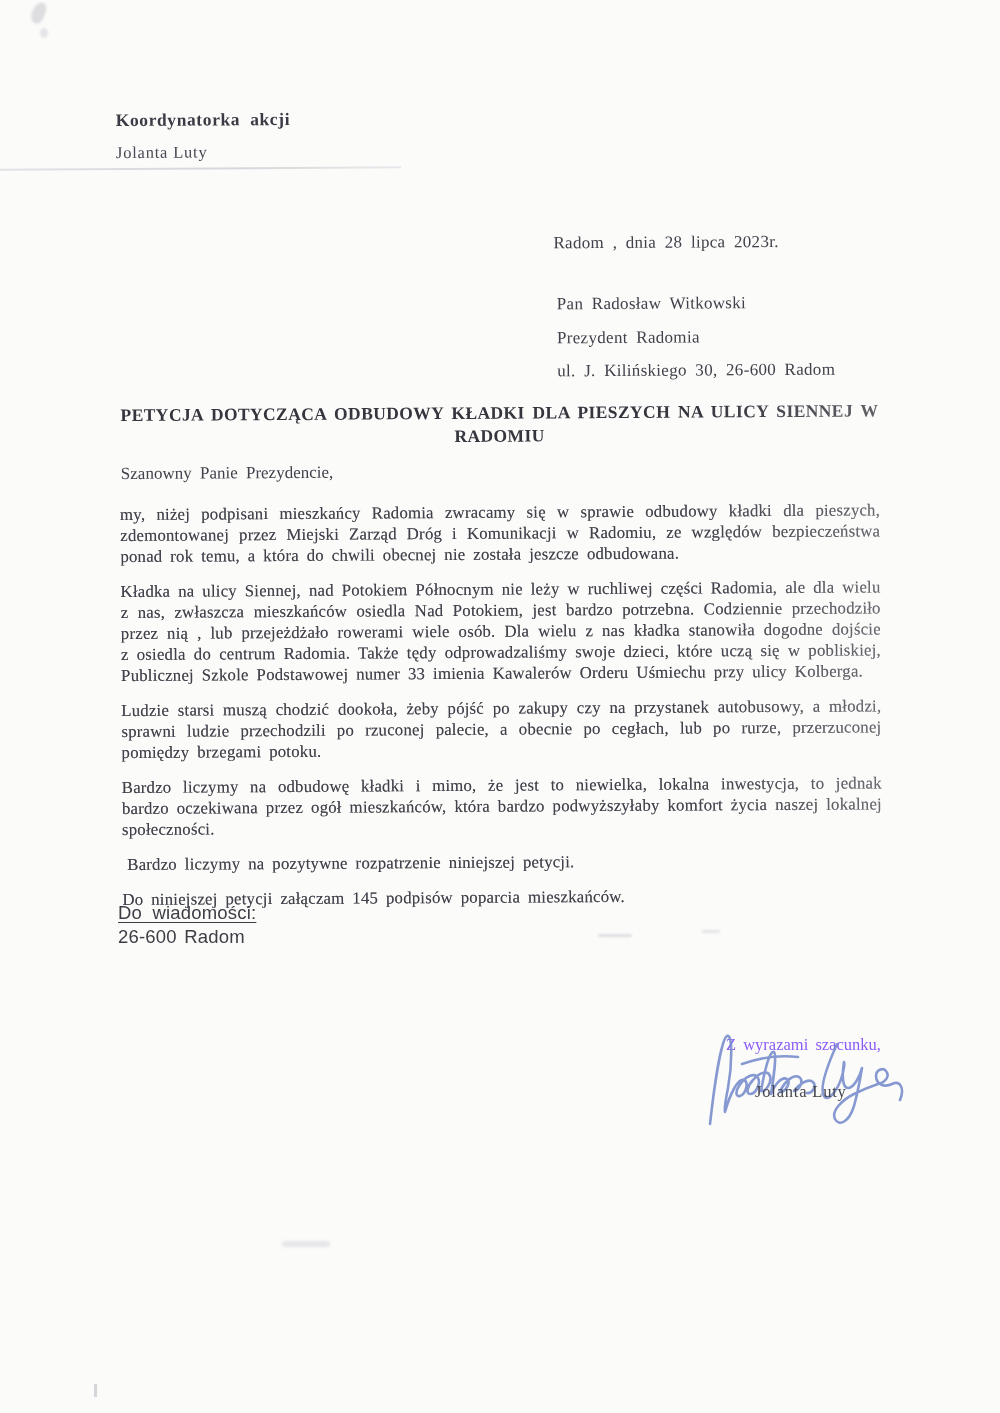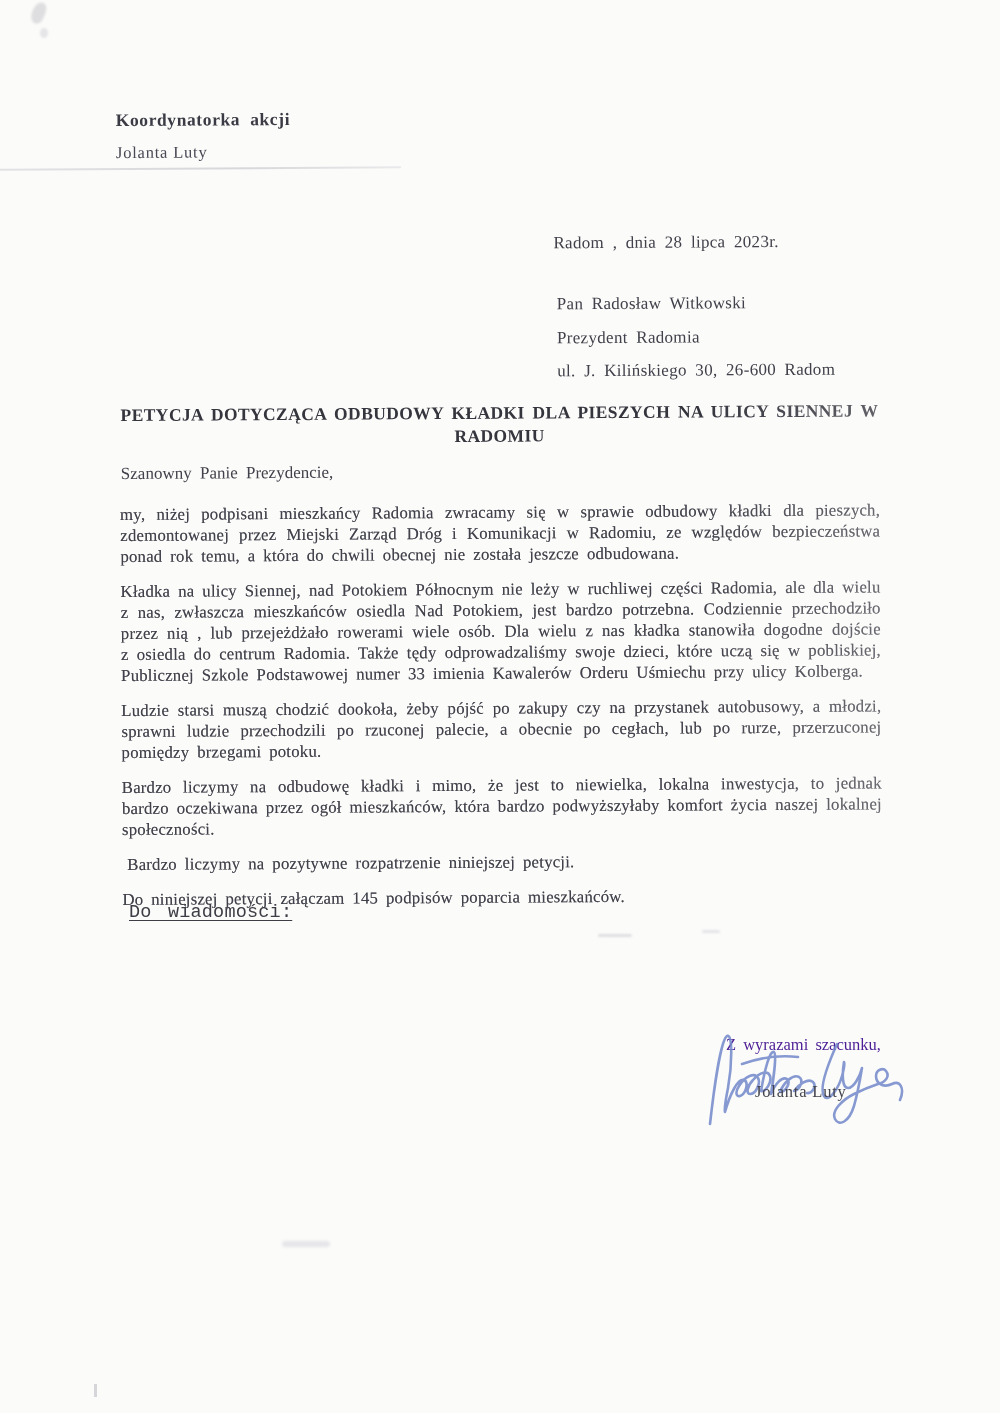--- a/index.html
+++ b/index.html
@@ -63,30 +63,30 @@
 
   
   .fade-overlay {
     left: 700px; top: 400px; width: 300px; height: 480px;
     background: linear-gradient(to right, rgba(251,251,250,0) 0%, rgba(251,251,250,.38) 100%);
     pointer-events: none;
   }
 
   .cc-block {
     left: 118px; top: 901px;
-    font-family: Liberation Mono, monospace;
+    font-family: Liberation Sans, sans-serif;
     font-size: 18.5px; line-height: 23.5px; color: #3c3d45;
-    letter-spacing: .2px; word-spacing: 2px; margin-left: 11px;
+    letter-spacing: .2px; word-spacing: 2px;
   }
   .cc-heading { text-decoration: underline; text-underline-offset: 3px; word-spacing: 5px; }
   .cc-line-indent { padding-left: 6px; }
 
   .closing-phrase {
     left: 726px; top: 1035px;
-    font-size: 16.5px; word-spacing: 3px; color: #4c1d95;
+    font-size: 16.5px; word-spacing: 3px; color: #8b5cf6;
   }
   .signer-name {
     left: 755px; top: 1082px;
     font-size: 16.5px; letter-spacing: .8px; color: #43444d;
   }
   .signature-svg { left: 700px; top: 1026px; }
 
   
   .artifact { position: absolute; pointer-events: none; }
   .a-topleft1 { left: 32px; top: 2px; width: 13px; height: 22px;
@@ -135,20 +135,21 @@
     <p class="indent-sm">Bardzo liczymy na pozytywne rozpatrzenie niniejszej petycji.</p>
     <p>Do niniejszej petycji załączam 145 podpisów poparcia mieszkańców.</p>
   </div>
 
 </div>
 
 <div class="abs fade-overlay"></div>
 
 <div class="abs cc-block">
   <div class="cc-heading">Do wiadomości:</div>
+  <div>26-600 Radom</div>
 </div>
 
 <div class="abs closing-phrase">Z wyrazami szacunku,</div>
 
 <svg class="abs signature-svg" width="215" height="105" viewBox="0 0 215 105" fill="none">
   <g stroke-width="2.6" stroke-linecap="round" stroke-linejoin="round" fill="none" opacity="0.85">
     <path d="M10,98 C14,62 21,14 27,10 C33,7 32,40 28,62 C26,72 24,82 25,86
              C30,68 38,52 44,54 C49,56 46,68 40,70 C36,71 35,66 39,60
              C45,50 55,46 58,52 C61,57 56,68 50,68 C46,68 47,60 53,54
              C60,46 68,44 70,50 C72,56 66,66 61,65

